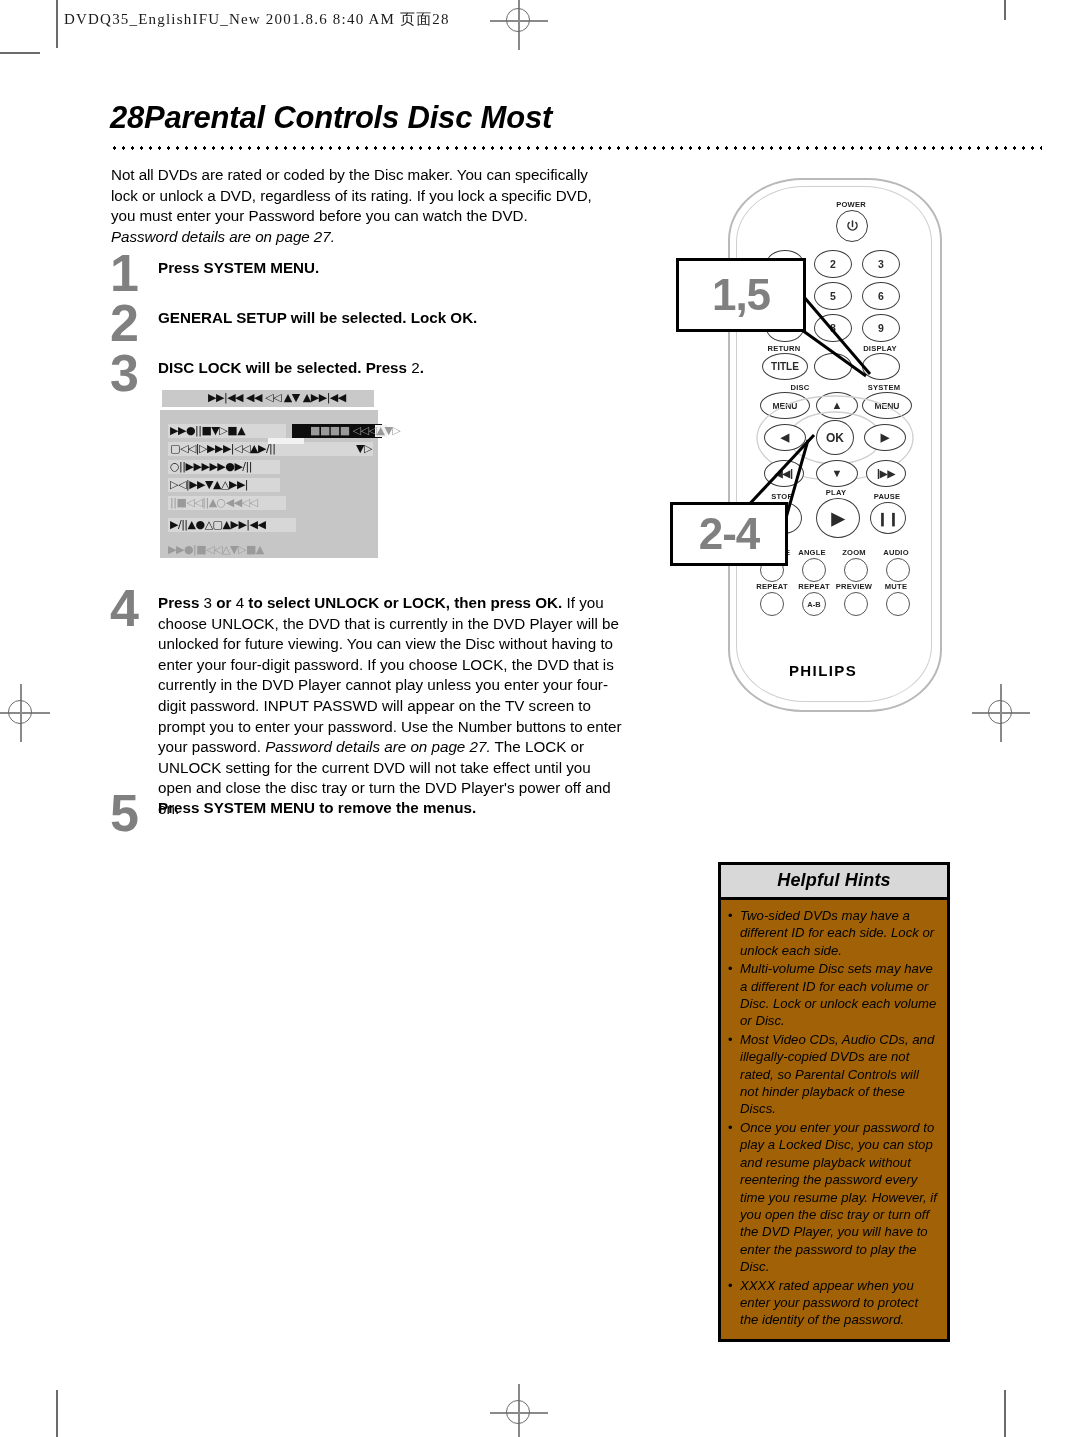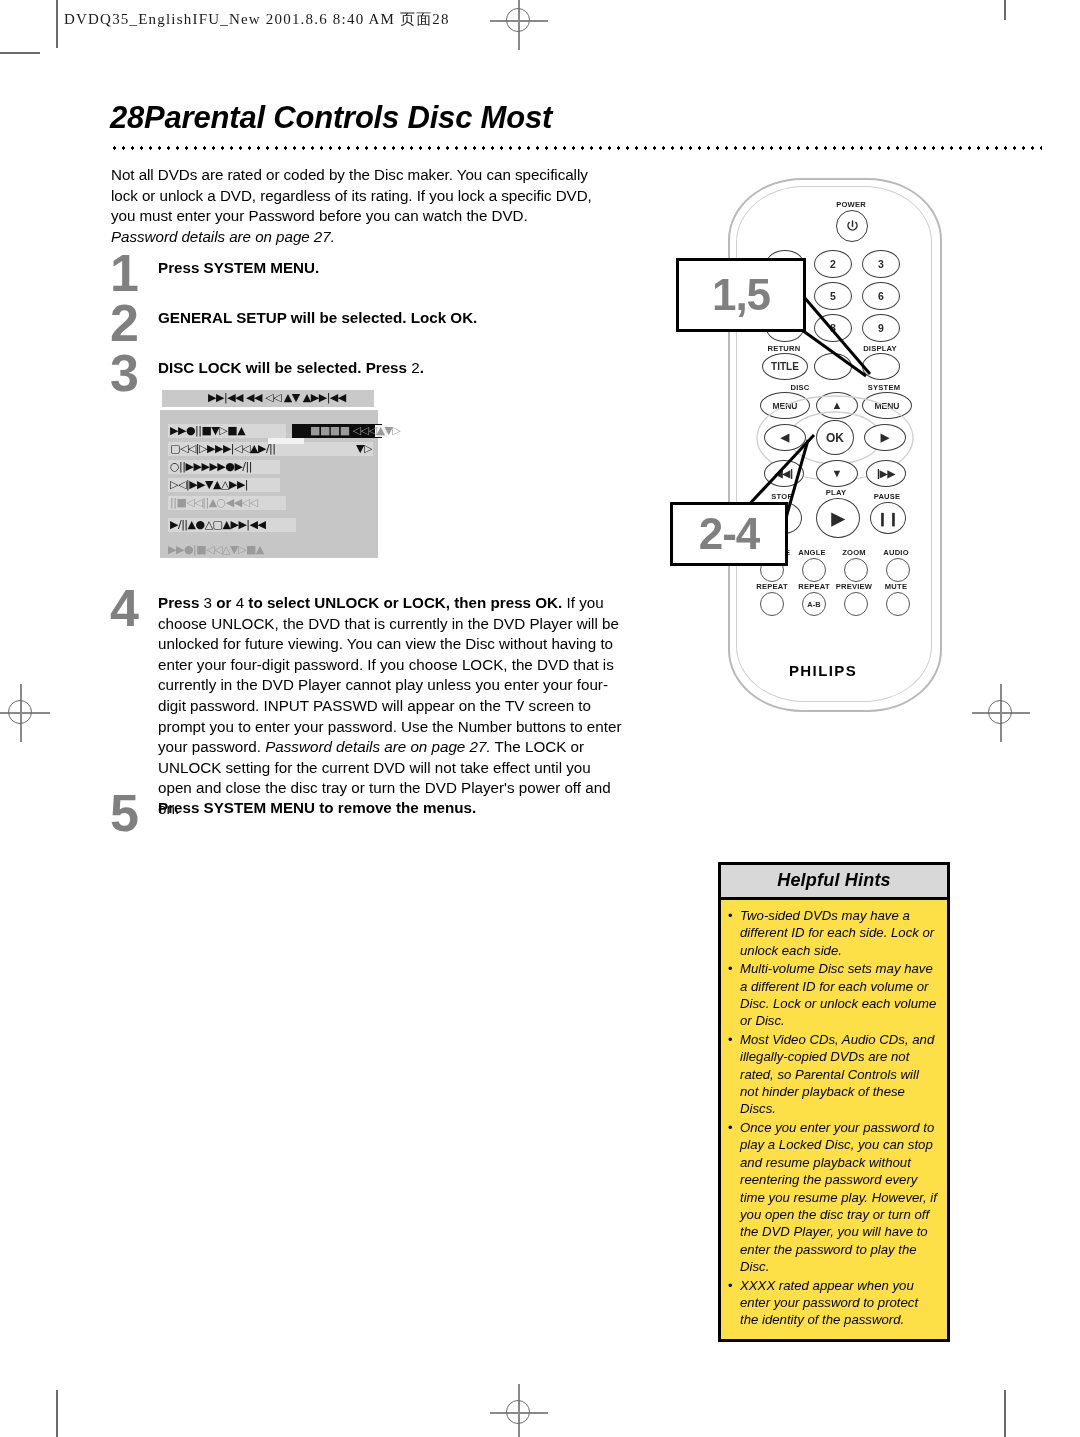--- a/index.html
+++ b/index.html
@@ -118,21 +118,21 @@
   .callout{
     position:absolute;border:3px solid #000;background:#fff;
     display:flex;align-items:center;justify-content:center;
     font-size:44px;font-weight:bold;color:#808080;z-index:8;
     font-family:"Liberation Sans",sans-serif;letter-spacing:-1px;
   }
 
   
   .hints{
     position:absolute;left:718px;top:862px;width:232px;
-    border:3px solid #000;background:#fde047;box-sizing:border-box;
+    border:3px solid #000;background:#a16207;box-sizing:border-box;
   }
   .hints-hd{
     background:#d8d8d8;border-bottom:3px solid #000;
     text-align:center;font-size:18px;font-weight:bold;font-style:italic;
     padding:5px 0 6px;letter-spacing:0.2px;
   }
   .hints-body{padding:7px 9px 9px 7px;}
   .hint{
     display:flex;font-style:italic;font-size:13.2px;line-height:17.4px;
     margin-bottom:1px;

